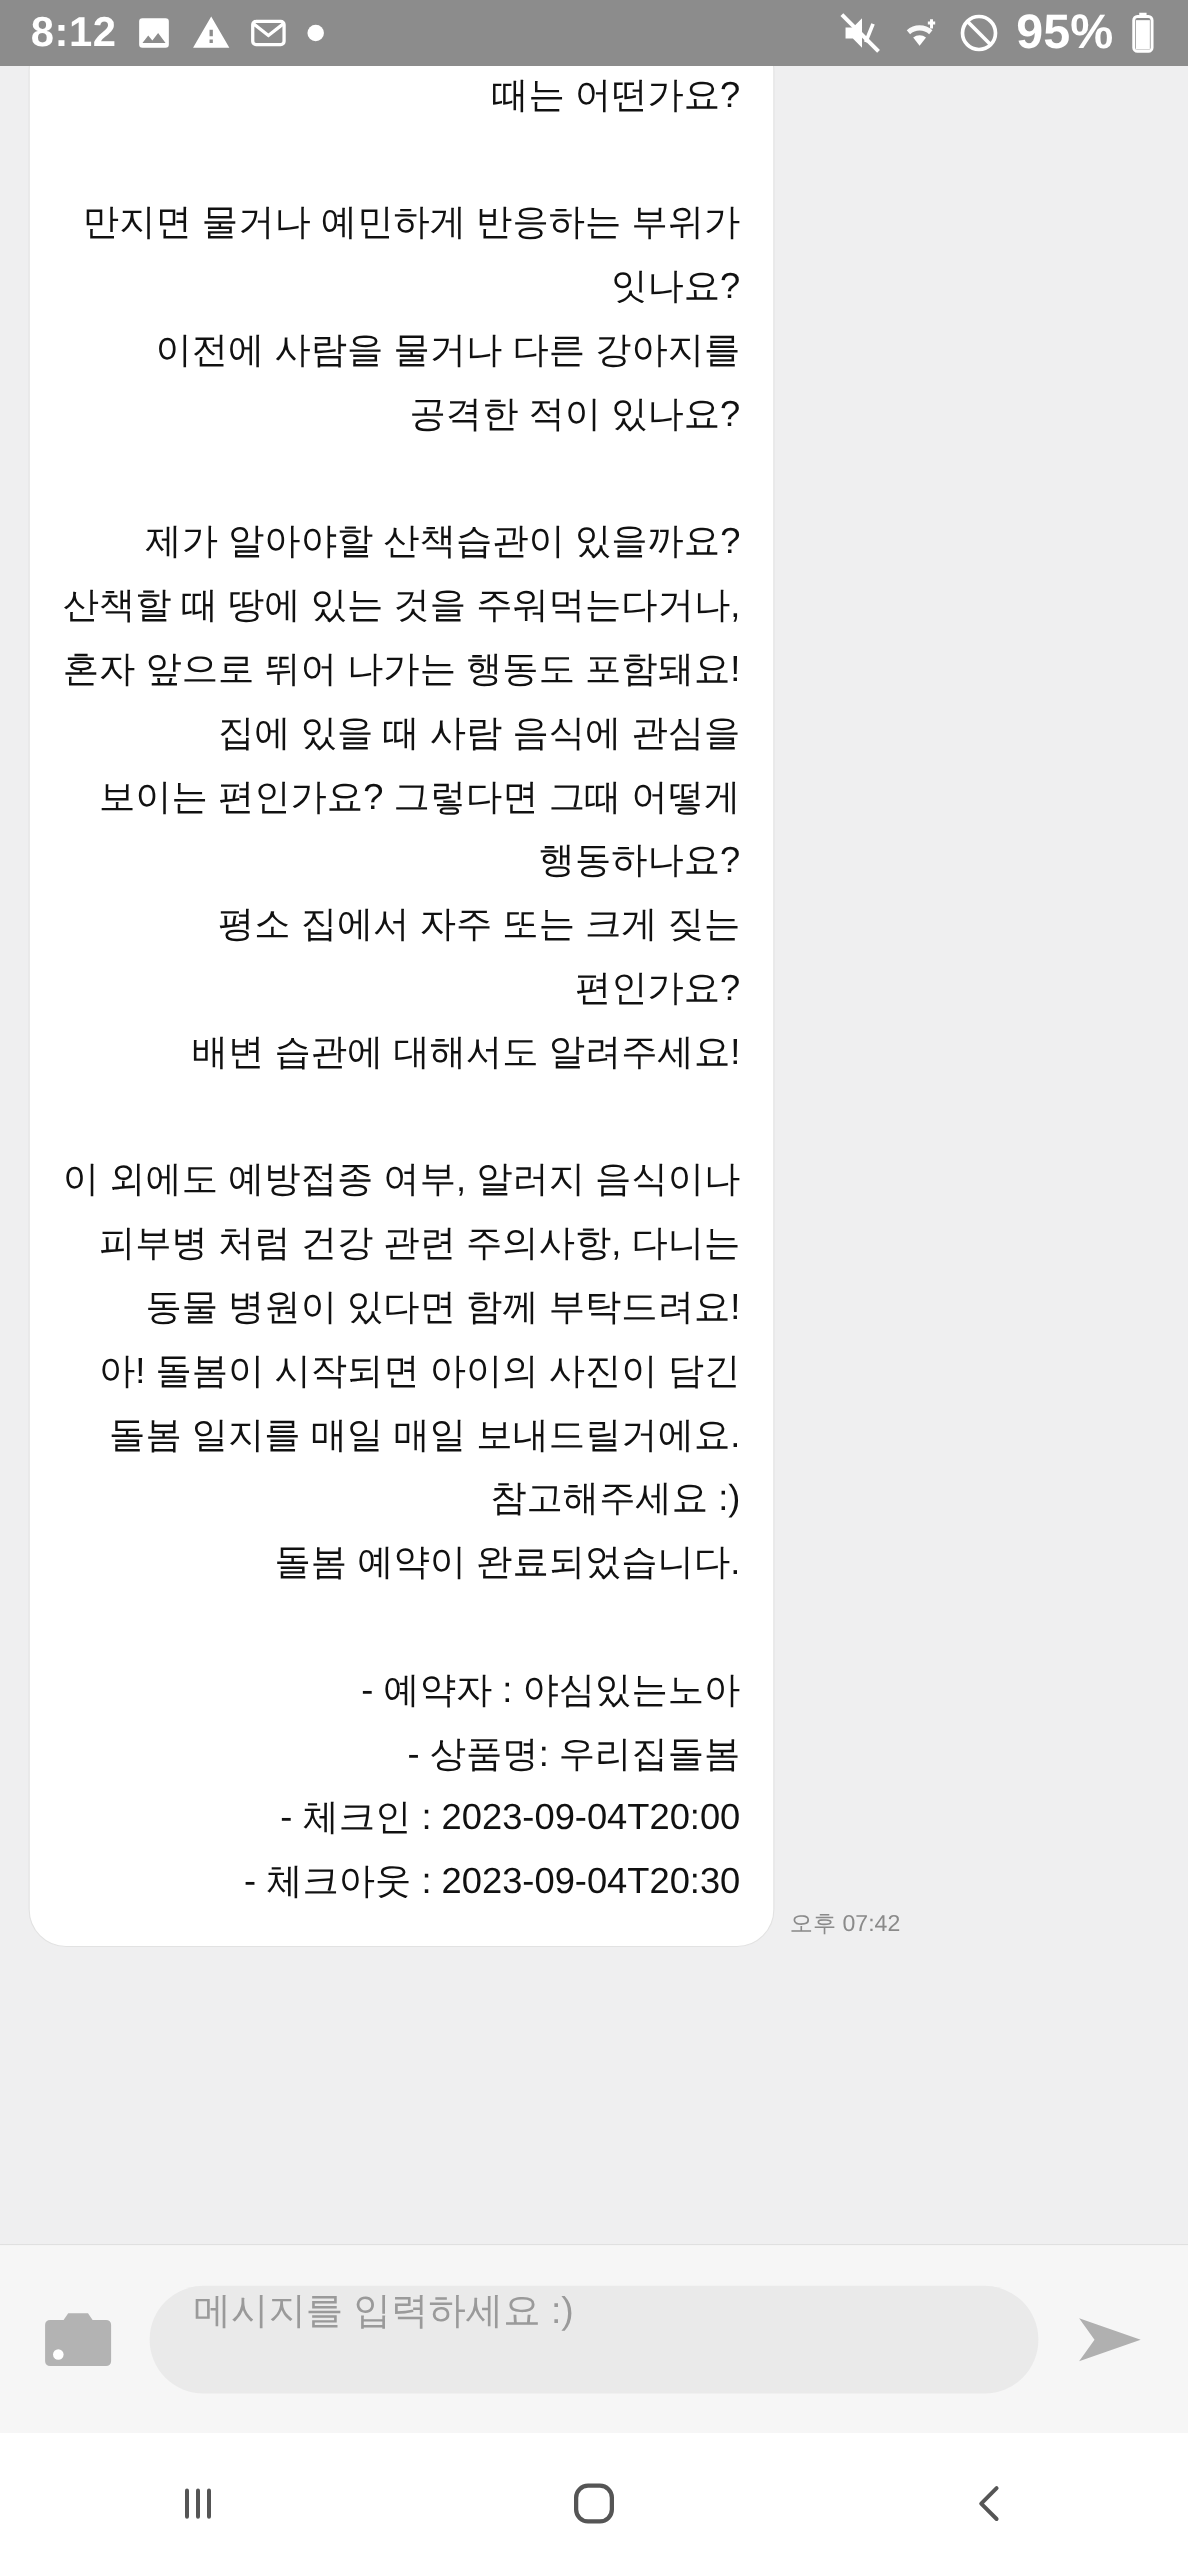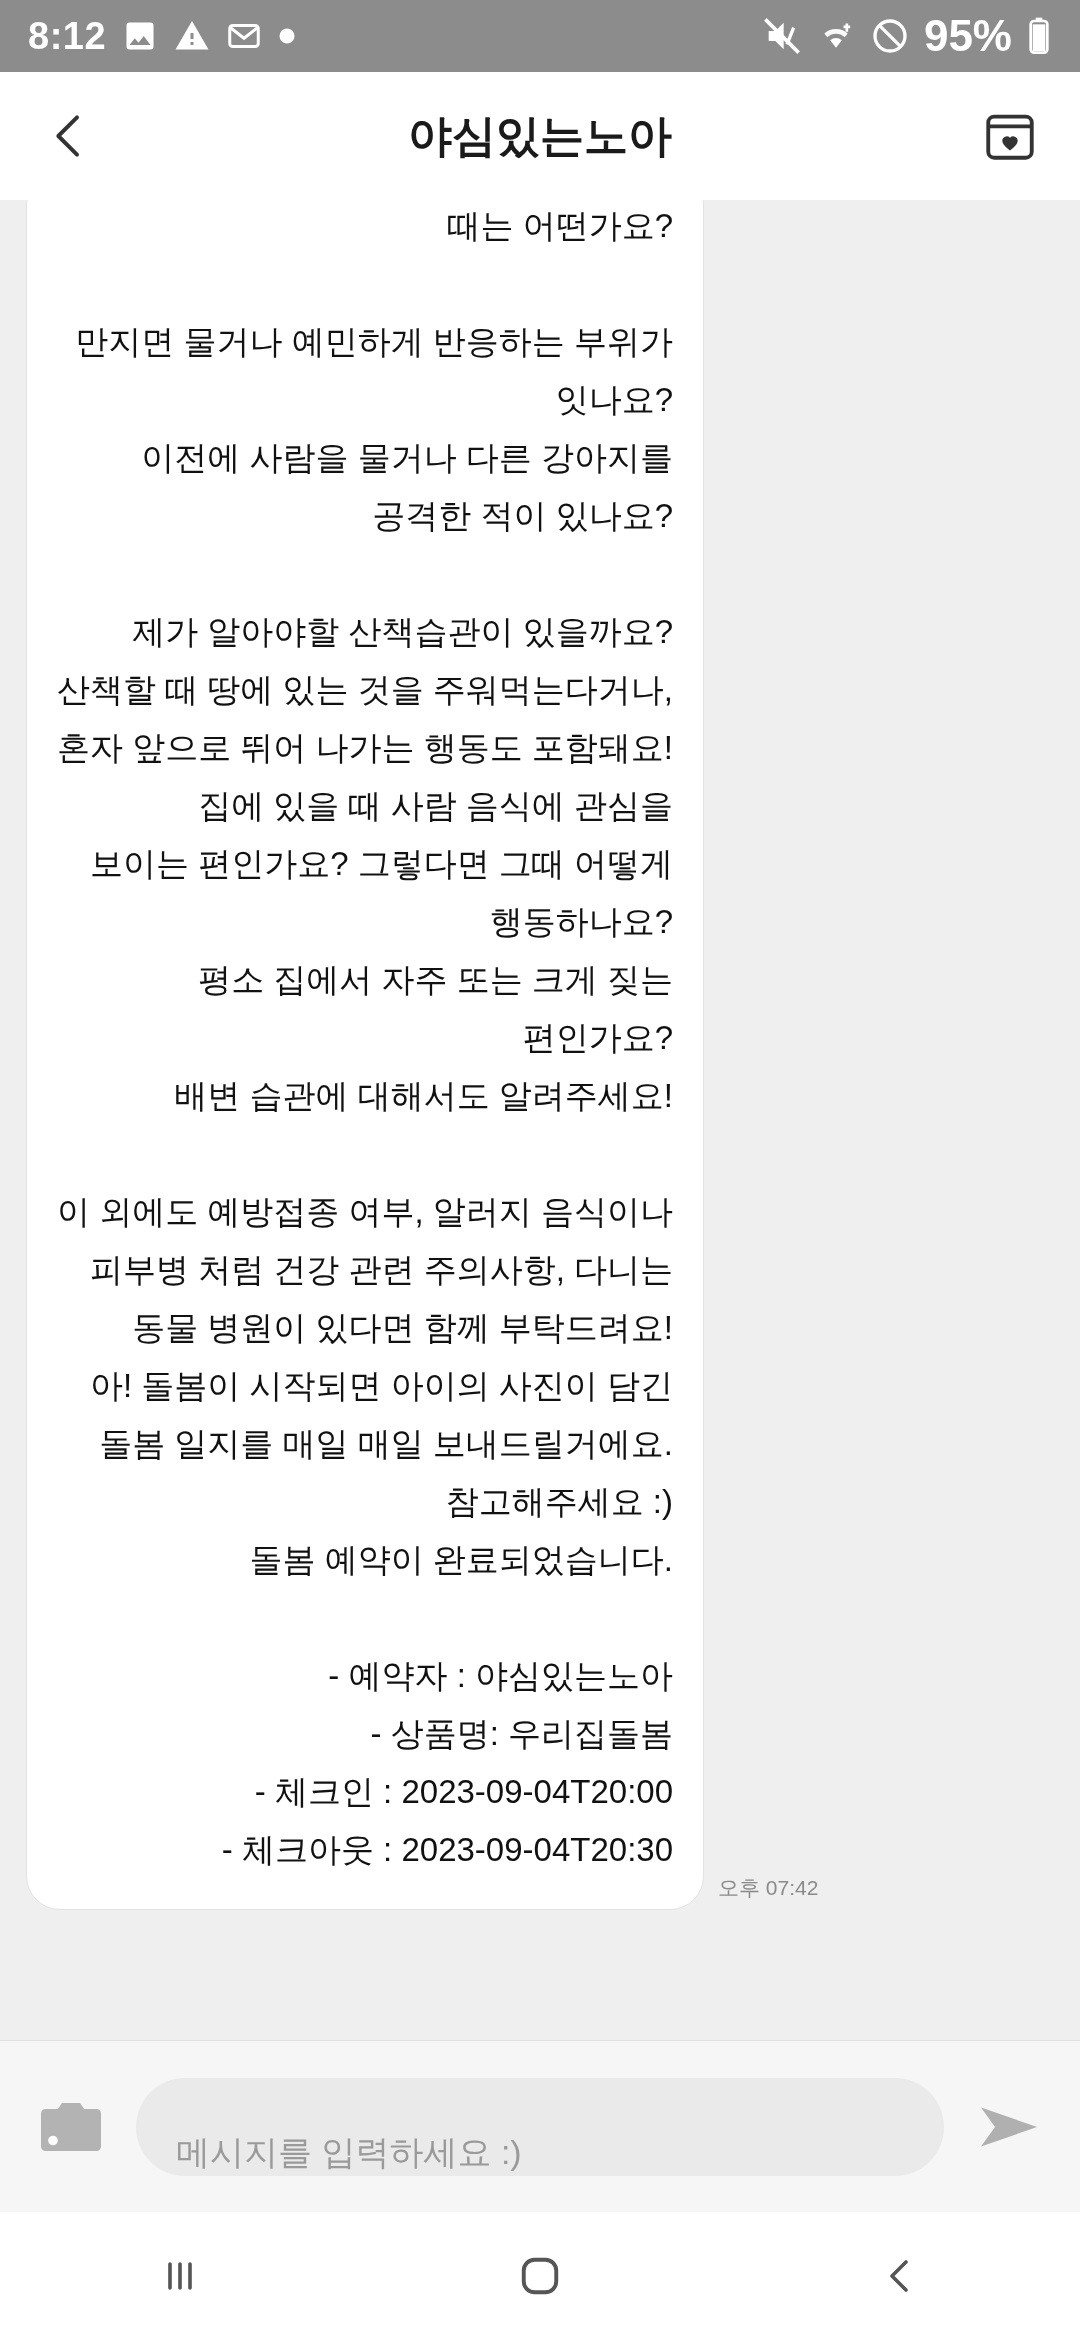--- a/index.html
+++ b/index.html
@@ -10,21 +10,21 @@
     overflow: hidden;
   }
   .screen {
     width: 1080px; height: 2340px;
     display: flex; flex-direction: column;
     position: relative;
   }
 
   
   .status-bar {
-    height: 72px;
+    height: 60px;
     background: #8c8c8c;
     display: flex; align-items: center;
     padding: 0 28px;
     color: #ffffff;
     flex: 0 0 auto;
   }
   .status-left { display: flex; align-items: center; gap: 16px; }
   .status-time { font-size: 38px; font-weight: 600; letter-spacing: .5px; }
   .status-right { margin-left: auto; display: flex; align-items: center; gap: 14px; }
   .status-battery-text { font-size: 44px; font-weight: 600; }
@@ -101,21 +101,21 @@
   }
   .camera-btn {
     width: 86px; height: 86px;
     display: flex; align-items: center; justify-content: center;
   }
   .msg-input {
     flex: 1 1 auto;
     height: 98px;
     background: #eaeaea;
     border-radius: 49px;
-    display: flex; align-items: flex-end;
+    display: flex; align-items: flex-start;
     padding: 0 40px;
   }
   .msg-input span {
     font-size: 34px; color: #9a9a9a;
   }
   .send-btn {
     width: 86px; height: 86px;
     display: flex; align-items: center; justify-content: center;
   }
 
@@ -186,39 +186,20 @@
       <span class="ic">
         <svg width="26" height="40" viewBox="0 0 14 24" fill="none" stroke="#ffffff" stroke-width="1.6">
             <rect x="2" y="3" width="10" height="19" rx="2"></rect>
             <path d="M5 2h4" stroke-width="2"></path>
             <rect x="3.2" y="5" width="7.6" height="16" fill="#ffffff" stroke="none"></rect>
           </svg>
       </span>
     </div>
   </div>
 
-  <div class="app-bar">
-    <div class="back-btn">
-      <span class="ic">
-        <svg width="56" height="56" viewBox="0 0 24 24" fill="none" stroke="#333333" stroke-width="1.7" stroke-linecap="round" stroke-linejoin="round">
-            <path d="M15 4L7 12l8 8"></path>
-          </svg>
-      </span>
-    </div>
-    <div class="app-title">야심있는노아</div>
-    <div class="fav-btn">
-      <span class="ic">
-        <svg width="58" height="58" viewBox="0 0 24 24" fill="none" stroke="#333333" stroke-width="1.6" stroke-linejoin="round">
-            <rect x="3" y="4" width="18" height="17" rx="2.5"></rect>
-            <path d="M3 8h18"></path>
-            <path d="M12 18s-3.2-2.1-3.2-4a1.85 1.85 0 0 1 3.2-1.25A1.85 1.85 0 0 1 15.2 14c0 1.9-3.2 4-3.2 4z" fill="#333333" stroke="none"></path>
-          </svg>
-      </span>
-    </div>
-  </div>
 
   <div class="chat">
     <div class="msg-row">
       <div class="bubble">때는 어떤가요?
 
 만지면 물거나 예민하게 반응하는 부위가
 잇나요?
 이전에 사람을 물거나 다른 강아지를
 공격한 적이 있나요?
 

